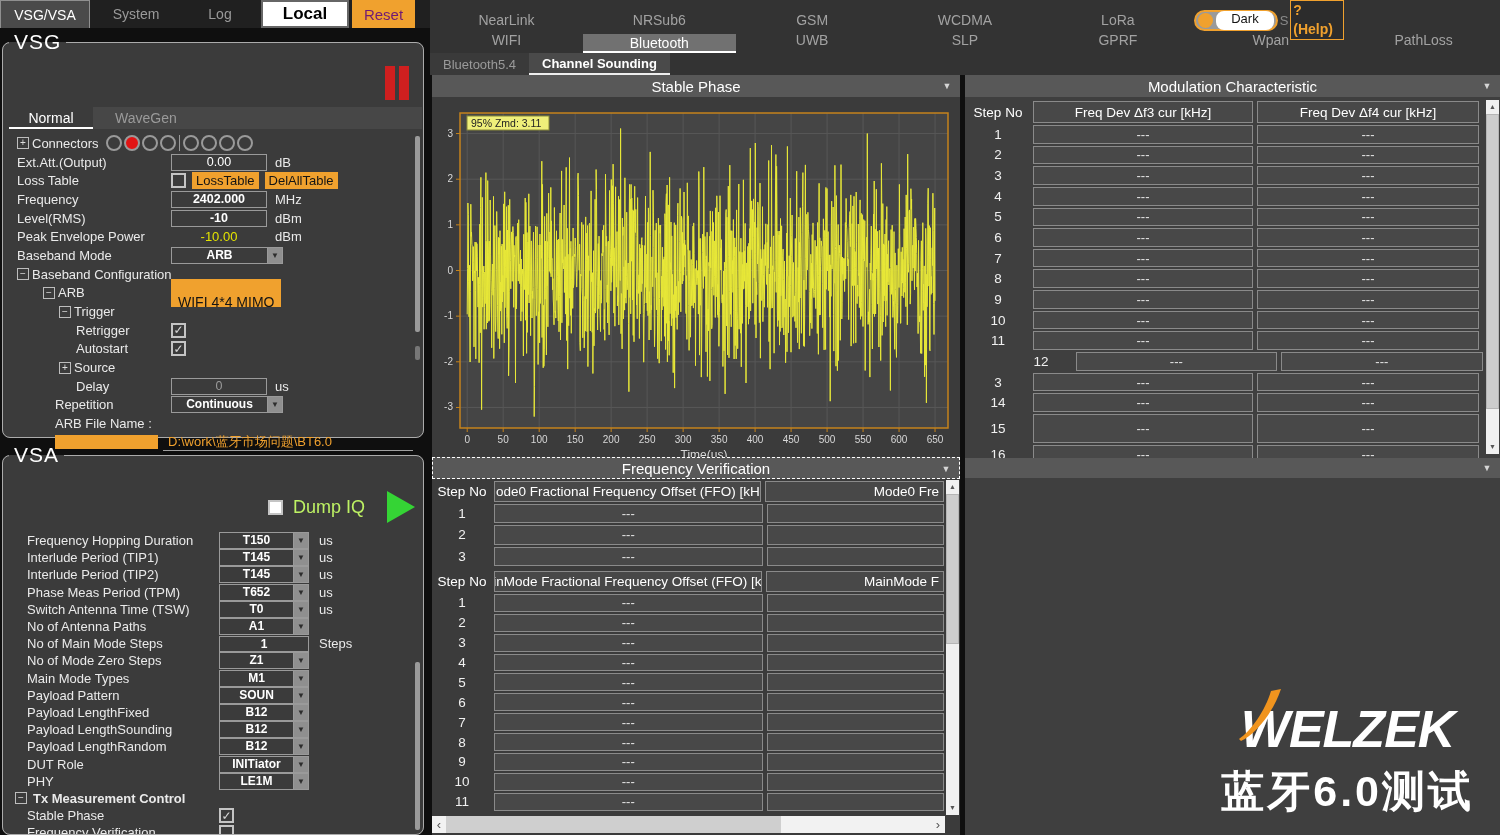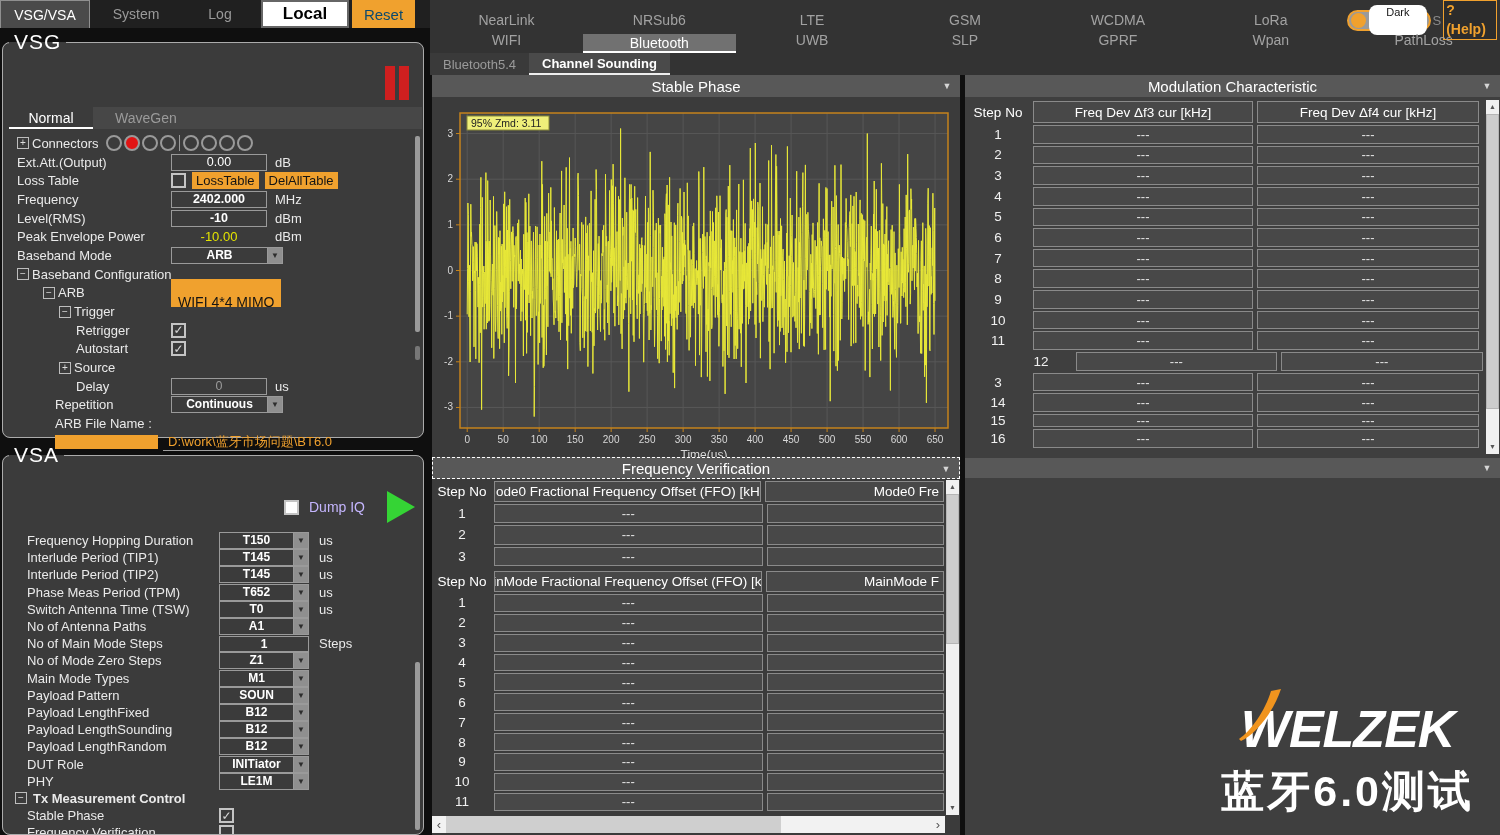--- a/index.html
+++ b/index.html
@@ -4,32 +4,32 @@
 <style>
   *{margin:0;padding:0;box-sizing:border-box}
   html,body{width:1500px;height:835px;overflow:hidden}
   body{position:relative;background:#0f0f0f;font-family:"Liberation Sans",sans-serif;color:#e6e6e6;font-size:13px}
 
   
   .topbar-left{position:absolute;left:0;top:0;width:430px;height:28px;background:#202020;display:flex;align-items:stretch}
   .tl-tab{display:flex;align-items:center;justify-content:center;color:#9a9a9a;font-size:14px;cursor:default}
   .tl-tab.active{background:#4a4a4a;color:#fff;border:1px solid #8f8f8f;border-bottom:none}
   .local-btn{width:88px;margin-left:3px;background:#fff;color:#000;font-weight:bold;font-size:17px;display:flex;align-items:center;justify-content:center;border:2px solid #666}
-  .reset-btn{width:63px;margin-left:3px;background:#F0A12E;color:#0c4a6e;font-size:15px;display:flex;align-items:center;justify-content:center}
+  .reset-btn{width:63px;margin-left:3px;background:#F0A12E;color:#701a75;font-size:15px;display:flex;align-items:center;justify-content:center}
 
   
   .topbar-right{position:absolute;left:430px;top:0;width:1070px;height:75px;background:#333}
   .ptab-row{display:grid;grid-template-columns:repeat(7,1fr);height:26px}
   .ptab-row.r2{height:27px}
   .ptab{display:flex;align-items:center;justify-content:center;color:#a2a2a2;font-size:14px}
   .ptab.selected{background:#717171;color:#fff;border-bottom:2px solid #fff;margin-top:8px}
   .ctrl-cell{display:flex;align-items:center;justify-content:flex-end;padding-right:3px;gap:2px}
   .dark-toggle{width:84px;height:21px;border-radius:11px;background:#9a9a9a;border:2px solid #F0A12E;display:flex;align-items:center}
   .dark-knob{width:15px;height:15px;border-radius:50%;background:#F0A12E;margin-left:2px;flex:0 0 auto}
-  .dark-label{flex:1;margin:0 2px 0 3px;background:#fff;border-radius:8px;height:30px;line-height:15px;text-align:center;color:#141414;font-size:11px}
+  .dark-label{flex:1;margin:0 2px 0 3px;background:#fff;border-radius:8px;height:19px;line-height:15px;text-align:center;color:#141414;font-size:13px}
   .s-frag{color:#8a8a8a;font-size:13px}
   .help-btn{border:1px solid #F0A12E;color:#F0A12E;font-size:14px;font-weight:bold;background:#2c2c2c;padding:0 2px;line-height:19px}
   .sub-row{height:22px;display:flex;background:#333}
   .sub-tab{padding:0 13px;display:flex;align-items:center;font-size:13px;color:#9a9a9a;background:#3a3a3a}
   .sub-tab.selected{background:#4a4a4a;color:#fff;border-bottom:2px solid #eee;font-weight:bold}
 
   
   fieldset.panel{position:absolute;background:#3b3b3b;border:1px solid #ababab;border-radius:8px}
   fieldset.panel legend{font-size:21px;color:#fff;padding:0 5px;margin-left:6px;letter-spacing:1px}
   #vsg-panel{left:2px;top:30px;width:422px;height:408px}
@@ -63,21 +63,21 @@
   .conn{width:16px;height:16px;border-radius:50%;border:2px solid #9a9a9a;background:#3b3b3b;flex:0 0 auto}
   .conn.on{background:#e11414;border-color:#9a9a9a}
   .conn-sep{width:1px;height:16px;background:#9a9a9a;margin:0 1px}
   .orange-box{width:103px;height:14px;background:#F0A12E}
   .path-text{position:absolute;left:165px;color:#F0A12E;font-size:13px;white-space:nowrap}
   .pathline{position:absolute;left:160px;right:0;bottom:1px;border-bottom:1px solid #9f9f9f}
   .thin-vscroll{position:absolute;width:5px;background:#9a9a9a;border-radius:2px}
 
   
   .vsa-head{position:absolute;right:8px;top:24px;display:flex;align-items:center;gap:10px}
-  .dumpiq{color:#c4b5fd;font-size:14px}
+  .dumpiq{color:#bef264;font-size:18px}
   .play{width:0;height:0;border-left:28px solid #35d435;border-top:16px solid transparent;border-bottom:16px solid transparent;margin-left:12px}
   .vsa-rows{position:absolute;left:24px;right:14px;top:65px}
   .vsa-row{height:17.2px;position:relative;display:flex;align-items:center}
   .vsa-ctrl{position:absolute;left:192px;display:flex;align-items:center}
   .vsa-dd{width:90px}
   .vsa-field{width:90px;height:16px;border:1px solid #9a9a9a;text-align:center;font-weight:bold;font-size:12px;line-height:14px;color:#fff}
   .vsa-unit{position:absolute;left:292px;color:#eaeaea}
   .tx-exp{position:absolute;left:-12px}
 
   
@@ -119,21 +119,20 @@
       <div class="tl-tab" style="width: 76px;">Log</div>
     </div>
   <div class="local-btn">Local</div>
   <div class="reset-btn">Reset</div>
 </div>
 
 <div class="topbar-right">
   <div class="ptab-row" id="ptab-row1">
       <div class="ptab">NearLink</div>
       <div class="ptab">NRSub6</div>
-      <div class="ptab">LTE</div>
       <div class="ptab">GSM</div>
       <div class="ptab">WCDMA</div>
       <div class="ptab">LoRa</div>
       <div class="ctrl-cell">
         <div class="dark-toggle">
           <div class="dark-knob"></div>
           <div class="dark-label">Dark</div>
         </div>
         <span class="s-frag">S</span>
         <div class="help-btn">?(Help)</div>
@@ -705,21 +704,21 @@
       <div class="trow" style="height: 20.65px;">
         <div class="stepcell" style="width: 66px;">3</div>
         <div class="dcell" style="width: 220px;">---</div>
         <div class="dcell" style="width: 222px;">---</div>
       </div>
       <div class="trow" style="height: 20.65px;">
         <div class="stepcell" style="width: 66px;">14</div>
         <div class="dcell" style="width: 220px;">---</div>
         <div class="dcell" style="width: 222px;">---</div>
       </div>
-      <div class="trow" style="height: 15px;">
+      <div class="trow" style="height: 31px;">
         <div class="stepcell" style="width: 66px;">15</div>
         <div class="dcell" style="width: 220px;">---</div>
         <div class="dcell" style="width: 222px;">---</div>
       </div>
       <div class="trow" style="height: 20.65px;">
         <div class="stepcell" style="width: 66px;">16</div>
         <div class="dcell" style="width: 220px;">---</div>
         <div class="dcell" style="width: 222px;">---</div>
       </div>
     </div>

